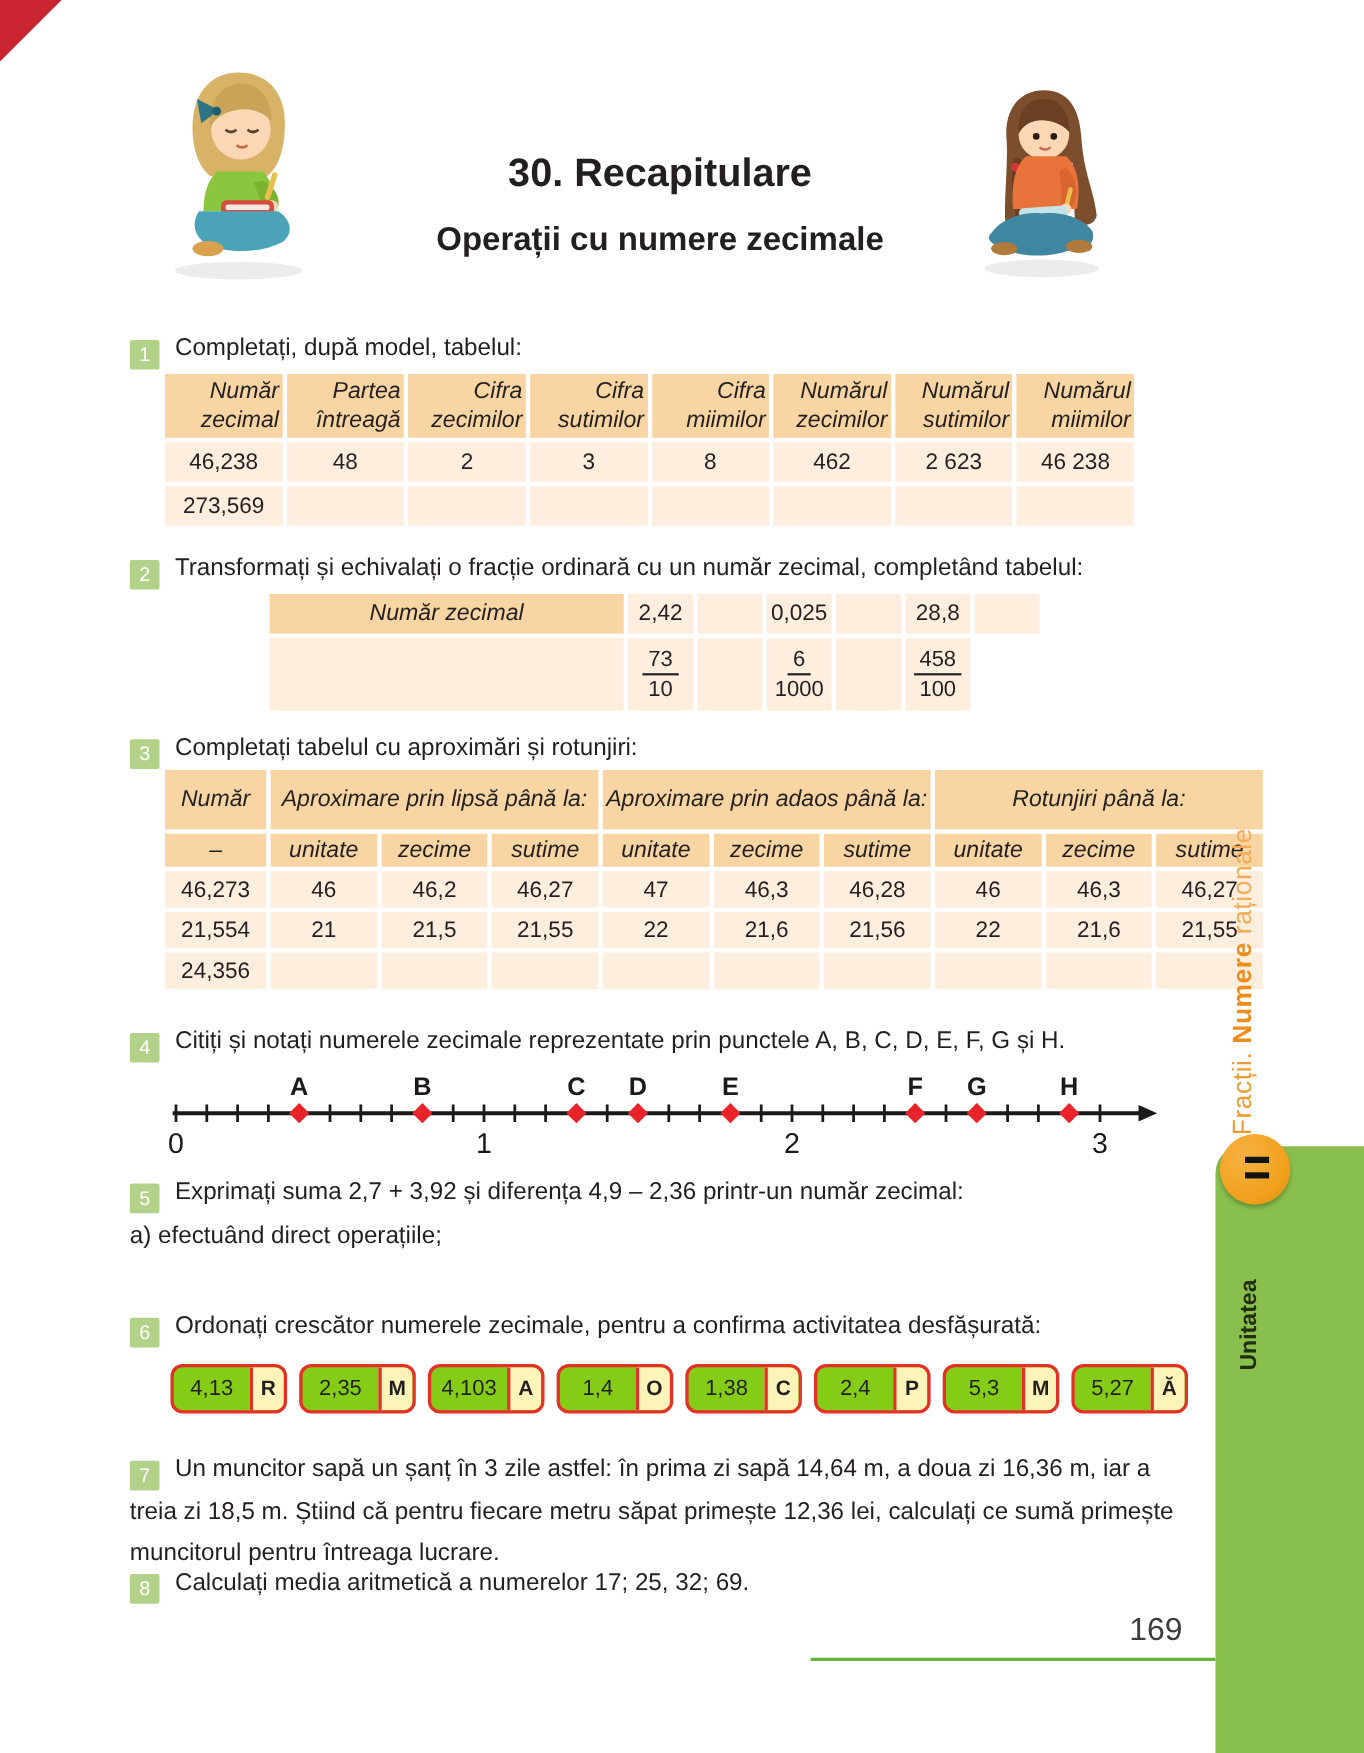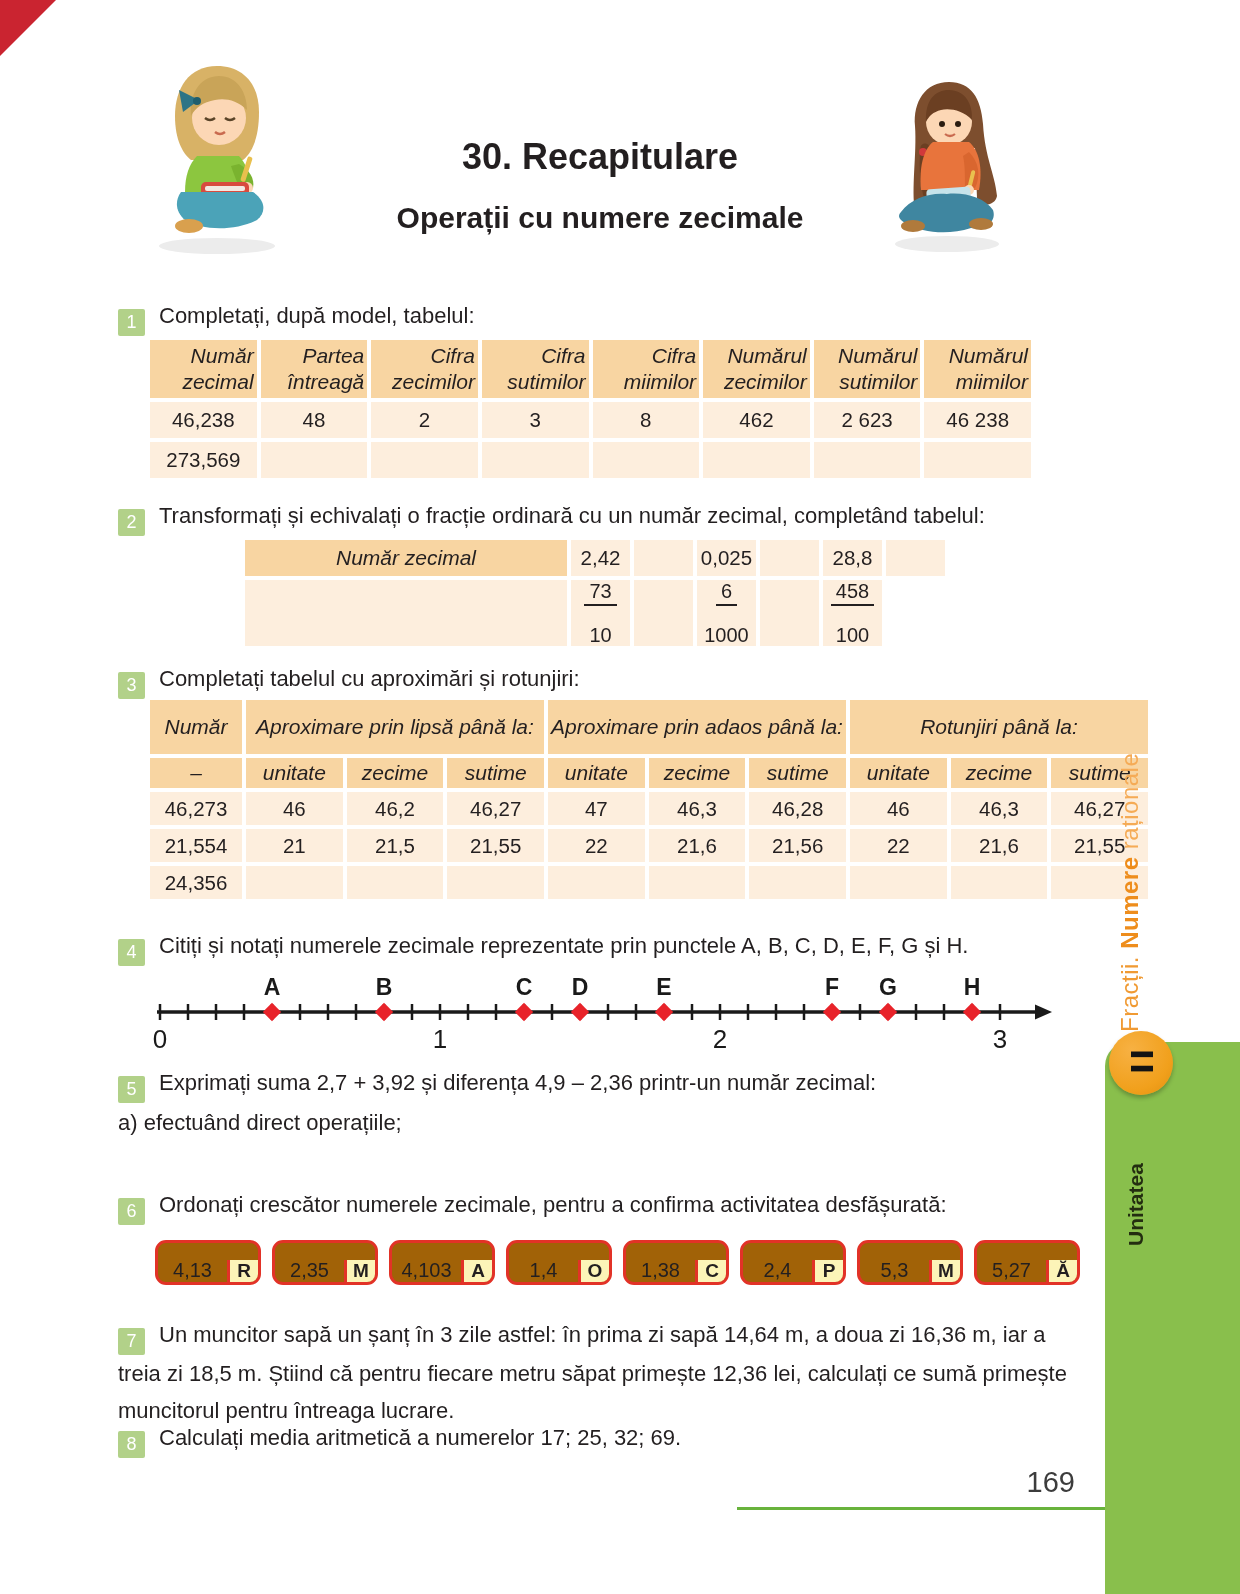--- a/index.html
+++ b/index.html
@@ -37,29 +37,29 @@
     font-size:20.5px; box-sizing:border-box; }
   .t1 { left:150px; top:340px; width:881px; grid-template-columns:repeat(8,1fr);
     grid-template-rows:58px 36px 36px; }
   .t2 { left:245px; top:540px; width:700px; grid-template-columns:322px repeat(6,1fr);
     grid-template-rows:36px 66px; }
   .t3 { left:150px; top:700px; width:998px; grid-template-columns:92px repeat(9,1fr);
     grid-template-rows:54px 30px 33px 33px 33px; }
   .span3 { grid-column:span 3; }
   .frac { display:inline-flex; flex-direction:column; align-items:center; line-height:1.12; font-size:20px; font-weight:500; }
   .frac .fn { border-bottom:2px solid #231f20; padding:0 5px 1px; }
-  .frac .fd { padding-top:18px; }
+  .frac .fd { padding-top:2px; }
 
   
   .numberline { position:absolute; left:128px; top:960px; }
 
   
   .tiles { position:absolute; left:155px; top:1240px; display:flex; gap:11px; }
   .tile { width:100px; height:39px; border:3px solid #e23227; border-radius:11px; display:flex;
-    overflow:hidden; background:#a16207;align-items:flex-end; }
+    overflow:hidden; background:#84cc16; }
   .tile-value { flex:1; display:flex; align-items:center; justify-content:center; font-size:20px; }
   .tile-letter { width:28px; background:#fcf4b8; border-left:3px solid #e23227; display:flex;
     align-items:center; justify-content:center; font-weight:bold; font-size:19px; }
 
   
   .pagenum { position:absolute; left:955px; top:1466px; width:120px; text-align:right;
     font-size:29px; color:#3c3c3c; }
   .pagerule { position:absolute; left:737px; top:1507px; width:368px; height:3px; background:#68b33c; }
 
   

